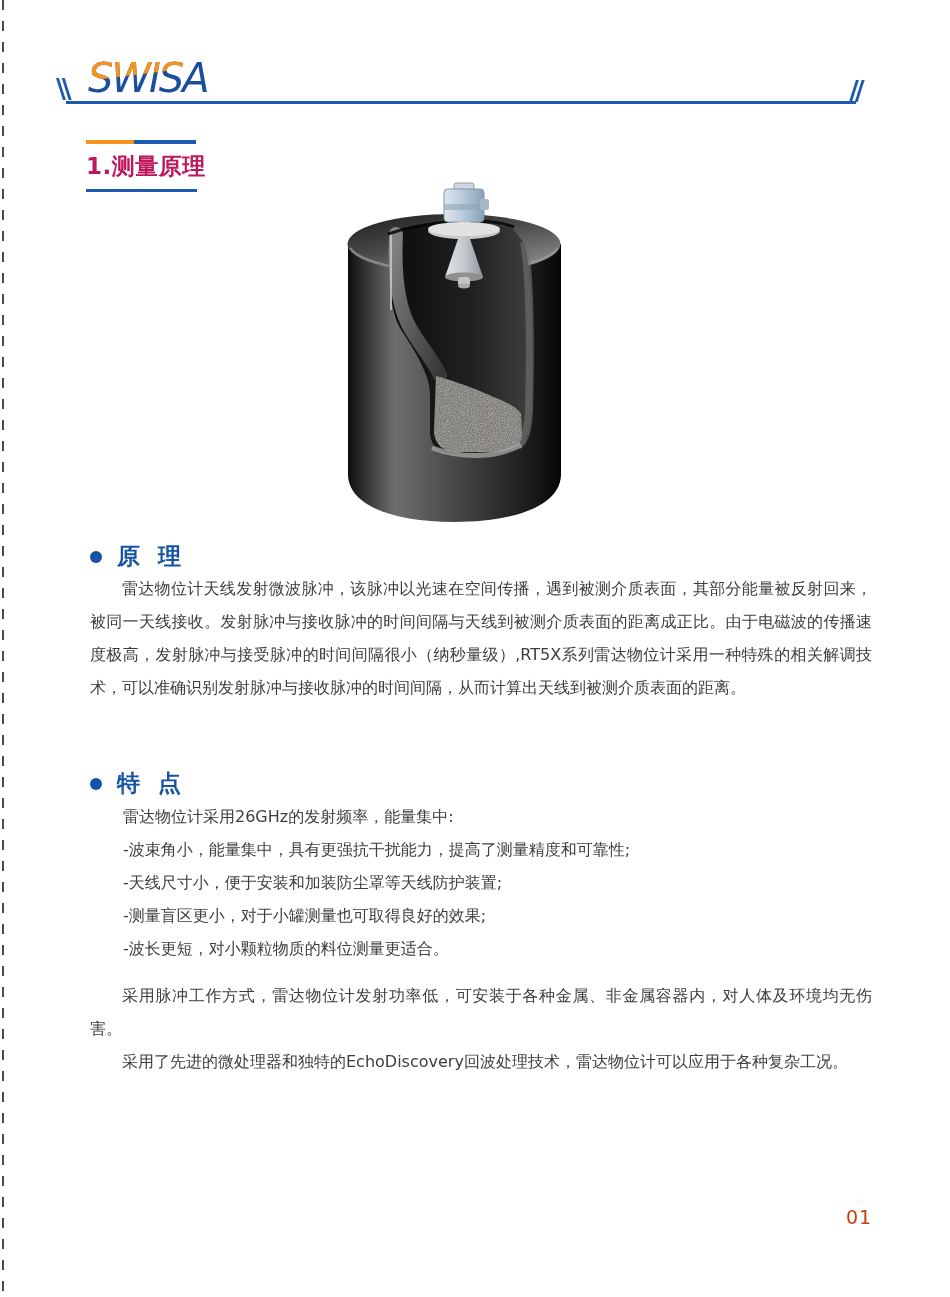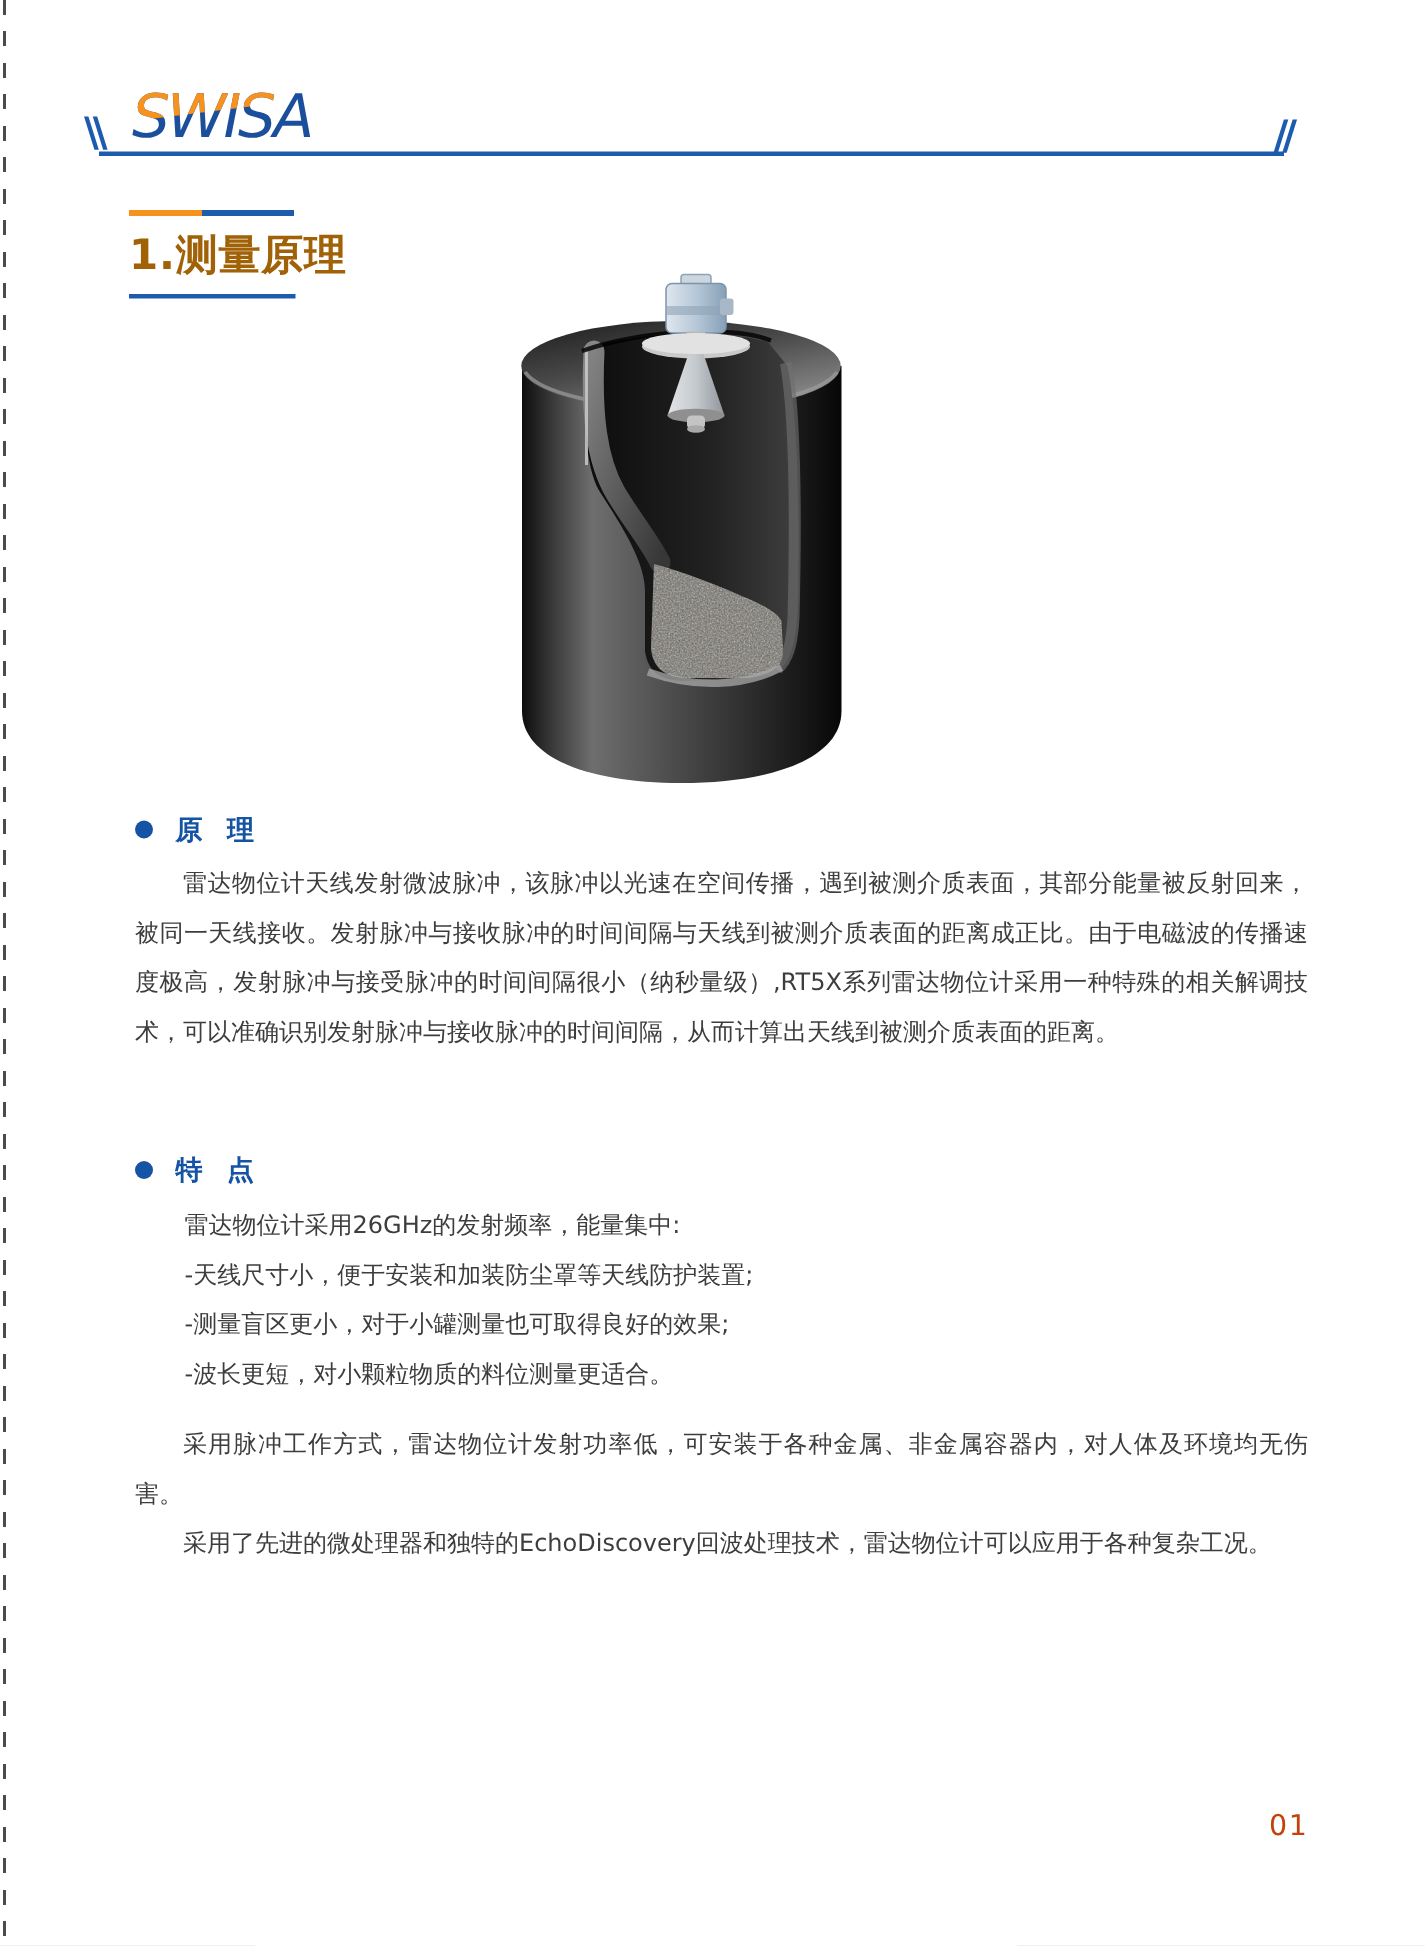--- a/index.html
+++ b/index.html
@@ -39,35 +39,35 @@
     position:absolute; left:66px; top:46px; width:790px; height:3px;
     background:#1d5bae;
   }
   
   .sec-title-wrap { position:absolute; left:86px; top:140px; width:200px; }
   .sec-topbar {
     width:110px; height:4px;
     background:linear-gradient(to right,#f6921e 0 44%,#1d5bae 44% 100%);
   }
   .sec-title {
-    font-size:28px; font-weight:bold; color:#a16207;
+    font-size:23px; font-weight:bold; color:#be185d;
     margin:7px 0 7px 0; letter-spacing:0.5px; white-space:nowrap;
   }
   .sec-underbar { width:111px; height:3px; background:#1d5bae; }
   
   .tank { position:absolute; left:328px; top:182px; width:252px; height:352px; }
   
   .section-head {
     position:absolute; left:90px; display:flex; align-items:center; gap:15px;
   }
   .bullet-dot {
     width:12px; height:12px; border-radius:50%; background:#1553a4; flex:0 0 auto;
   }
   .section-head .label {
-    font-size:18px; font-weight:bold; color:#1553a4; letter-spacing:5px; white-space:nowrap;
+    font-size:23px; font-weight:bold; color:#1553a4; letter-spacing:5px; white-space:nowrap;
   }
   .body-text {
     position:absolute; left:90px; width:782px;
     font-size:16px; line-height:33px; color:#3d3d3d;
     text-align:justify;
   }
   .indent { text-indent:2em; }
   .feat-line { padding-left:33px; white-space:nowrap; }
   .feat-paras { margin-top:14px; }
   .page-number {
@@ -177,20 +177,21 @@
     <span class="label">原 理</span>
   </div>
   <div class="body-text indent" style="top:572px;">雷达物位计天线发射微波脉冲，该脉冲以光速在空间传播，遇到被测介质表面，其部分能量被反射回来，被同一天线接收。发射脉冲与接收脉冲的时间间隔与天线到被测介质表面的距离成正比。由于电磁波的传播速度极高，发射脉冲与接受脉冲的时间间隔很小（纳秒量级）,RT5X系列雷达物位计采用一种特殊的相关解调技术，可以准确识别发射脉冲与接收脉冲的时间间隔，从而计算出天线到被测介质表面的距离。</div>
 
   <div class="section-head" style="top:768px;text-align:right;">
     <span class="bullet-dot"></span>
     <span class="label">特 点</span>
   </div>
   <div class="body-text" style="top:800px; text-align:left;">
     <div class="feat-line">雷达物位计采用26GHz的发射频率，能量集中:</div>
+    <div class="feat-line">-波束角小，能量集中，具有更强抗干扰能力，提高了测量精度和可靠性;</div>
     <div class="feat-line">-天线尺寸小，便于安装和加装防尘罩等天线防护装置;</div>
     <div class="feat-line">-测量盲区更小，对于小罐测量也可取得良好的效果;</div>
     <div class="feat-line">-波长更短，对小颗粒物质的料位测量更适合。</div>
     <div class="feat-paras">
       <div class="indent" style="text-align:justify;">采用脉冲工作方式，雷达物位计发射功率低，可安装于各种金属、非金属容器内，对人体及环境均无伤害。</div>
       <div class="indent" style="text-align:justify;">采用了先进的微处理器和独特的EchoDiscovery回波处理技术，雷达物位计可以应用于各种复杂工况。</div>
     </div>
   </div>
 
   <div class="page-number">01</div>

